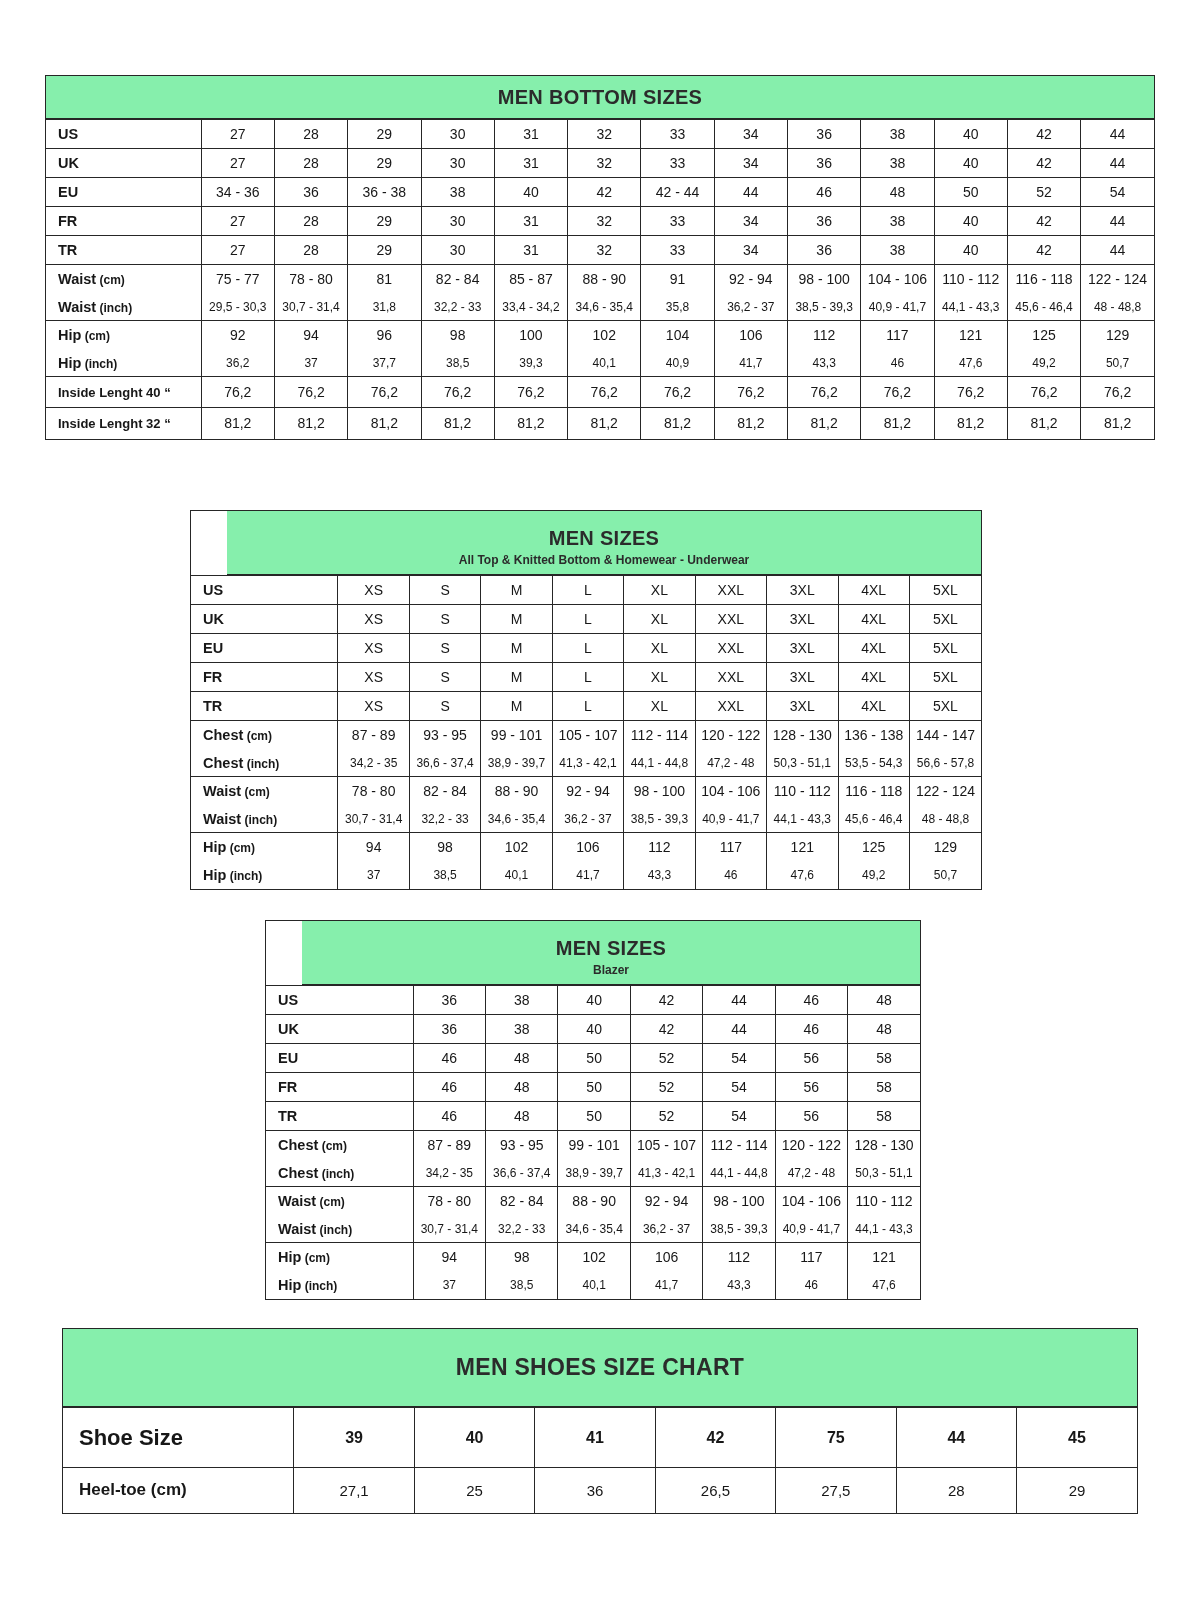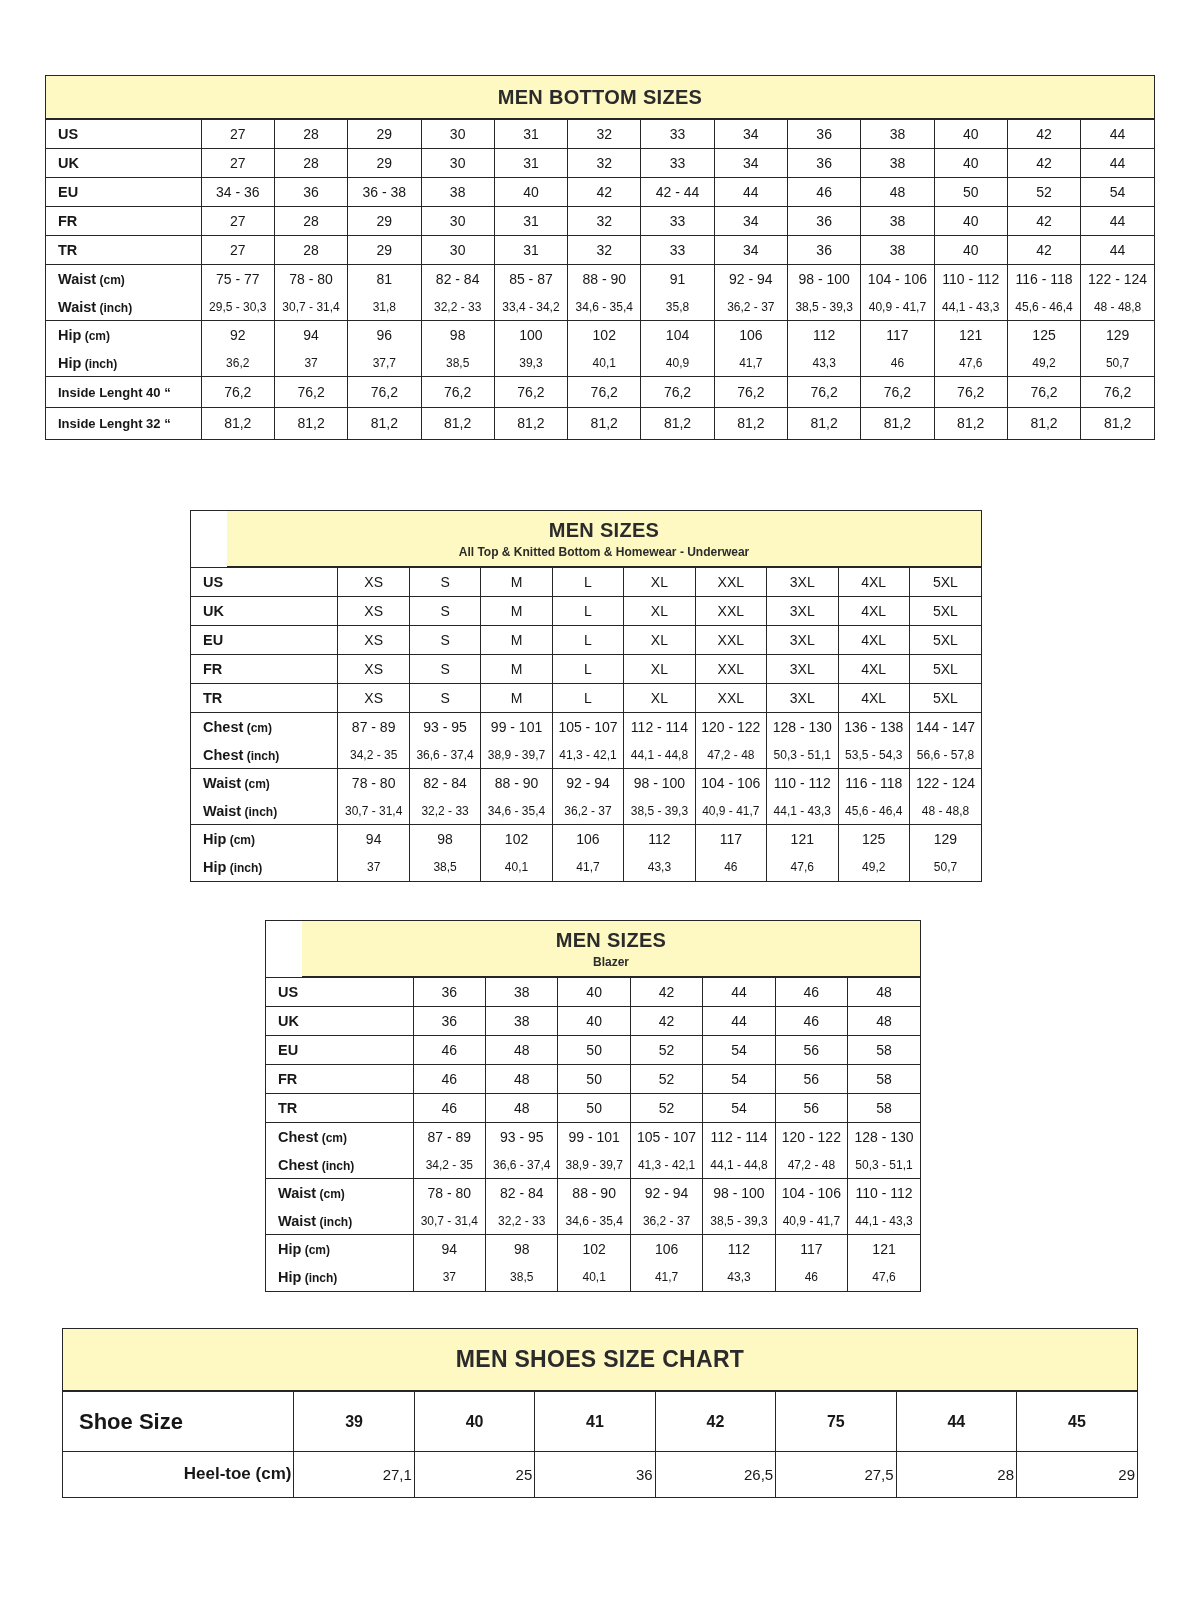--- a/index.html
+++ b/index.html
@@ -6,48 +6,48 @@
   html,body { background:#ffffff; }
   body { font-family:"Liberation Sans", sans-serif; color:#1c1c1c; }
   .page { position:relative; width:1200px; height:1605px; background:#ffffff; margin:0 auto; overflow:hidden; }
 
   .tbl { position:absolute; border:1px solid #262626; background:#ffffff; }
   #t1 { left:45px;  top:75px;   width:1110px; }
   #t2 { left:190px; top:510px;  width:792px;  }
   #t3 { left:265px; top:920px;  width:656px;  }
   #t4 { left:62px;  top:1328px; width:1076px; }
 
-  .tbl-header { background:#fef9c3; border-bottom:1px solid #262626; text-align:center; padding:10px 0 9px; }
+  .tbl-header { background:#86efac; border-bottom:1px solid #262626; text-align:center; padding:10px 0 9px; }
   .tbl-title { font-weight:bold; font-size:20px; letter-spacing:.3px; color:#2b2b2b; }
   .tbl-sub { font-weight:bold; font-size:12px; color:#2b2b2b; margin-top:3px; }
   .tbl-sub:empty { display:none; }
 
   table { width:100%; border-collapse:collapse; table-layout:fixed; }
   td { border-left:1px solid #262626; border-top:1px solid #262626; text-align:center;
        font-size:14px; height:29px; padding:3px 2px; vertical-align:middle; color:#171717; }
   td.lbl { border-left:none; text-align:left; padding-left:12px; font-weight:bold; font-size:14.5px; }
   .lbl-suf { font-size:12px; font-weight:bold; }
   tr.sub td { border-top:none; font-size:12px; height:27px; }
   tr.sub td.lbl { font-size:14.5px;margin-top:28px; }
   tr.small-lbl td.lbl { font-size:13px; }
   tr.small-lbl td { height:31px; }
 
   #t1 col:first-child { width:14.0%; }
   #t2 col:first-child { width:18.6%; }
   #t3 col:first-child { width:22.5%; }
   #t4 col:first-child { width:21.5%; }
 
-  #t2 .tbl-header, #t3 .tbl-header { padding:8px 0 7px;margin-left:36px; }
-
-  #t4 .tbl-header { padding:17px 0; }
+  #t2 .tbl-header, #t3 .tbl-header { padding:16px 0 7px;margin-left:36px; }
+
+  #t4 .tbl-header { padding:25px 0; }
   #t4 .tbl-title { font-size:23px; }
   #t4 td { height:60px; font-size:16px; }
   #t4 td.lbl { font-size:22px; padding-left:16px; }
   #t4 tr.bold-vals td { font-weight:bold; }
-  #t4 tr:last-child td { height:45px; font-size:15px;text-align:right; }
+  #t4 tr:last-child td { height:45px; font-size:15px; }
   #t4 tr:last-child td.lbl { font-size:17px; }
 </style>
 </head>
 <body>
 
 <div class="page">
 
   <section class="tbl" id="t1">
     <div class="tbl-header">
       <div class="tbl-title">MEN BOTTOM SIZES</div>

